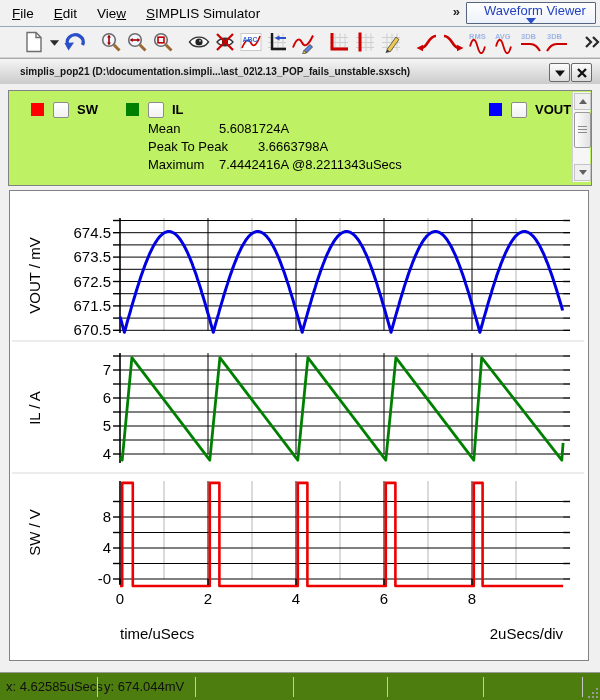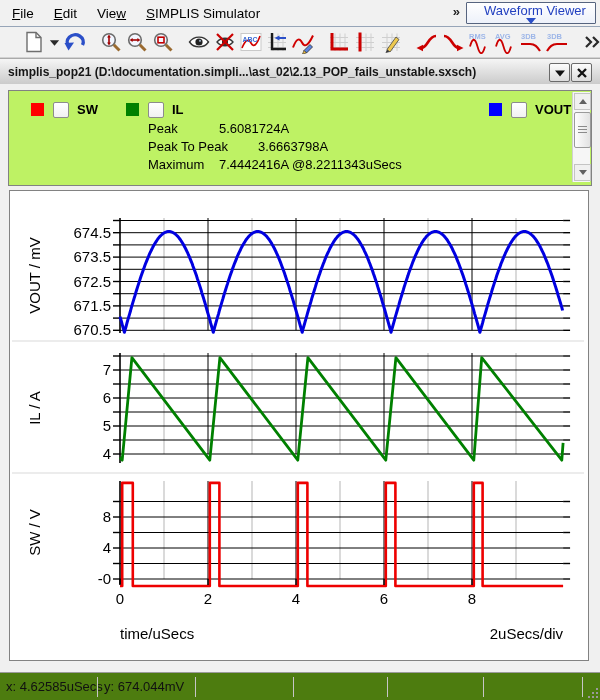--- a/index.html
+++ b/index.html
@@ -19,21 +19,21 @@
                  border-top:6px solid #2b4fc8;}
   
   .toolbar{top:27px;left:0;right:0;height:30px;background:#f1f1f1;border-bottom:1px solid #d2d2d2;
            display:flex;align-items:center;padding-left:22px;gap:2px;}
   .tb-btn{width:24px;height:24px;display:flex;align-items:center;justify-content:center;}
   .tb-btn.narrow{width:13px;}
   .tb-sep{width:1px;height:22px;background:#c2c2c2;margin:0 4px;}
   
   .titlebar{top:58px;left:0;right:0;height:25px;background:linear-gradient(#f5f5f5,#cbcbcb);
             border-top:1px solid #aaa;border-bottom:1px solid #8d8d8d;display:flex;align-items:center;}
-  .title-text{padding-left:8px;font-size:12px;font-weight:bold;color:#151515;white-space:nowrap;}
+  .title-text{padding-left:20px;font-size:10px;font-weight:bold;color:#151515;white-space:nowrap;}
   .tbtn{position:absolute;top:4px;width:19px;height:17px;background:linear-gradient(#fcfcfc,#dcdcdc);
         border:1px solid #6a6a6a;border-radius:2px;display:flex;align-items:center;justify-content:center;}
   
   .client{top:84px;left:0;right:0;height:588px;background:#f0f0f0;}
   .legend-panel{left:8px;top:6px;width:582px;height:94px;background:#bef264;border:1px solid #828282;}
   .swatch{width:13px;height:13px;display:block;}
   .cb{width:14px;height:14px;background:linear-gradient(#fff,#f1f1f1);border:1px solid #8c8c8c;
       border-radius:2px;display:block;}
   .lg-label{font-size:13px;font-weight:bold;color:#000;}
   .stat{font-size:13px;color:#000;white-space:nowrap;}
@@ -240,21 +240,21 @@
 
     <div class="abs legend-panel">
       <span class="abs swatch" style="left: 22px; top: 12px; background-color: rgb(255, 0, 0);"></span>
       <span class="abs cb" style="left:44px;top:11px;"></span>
       <span class="abs lg-label" style="left:68px;top:11px;">SW</span>
 
       <span class="abs swatch" style="left: 117px; top: 12px; background-color: rgb(0, 128, 0);"></span>
       <span class="abs cb" style="left:139px;top:11px;"></span>
       <span class="abs lg-label" style="left:163px;top:11px;">IL</span>
 
-      <span class="abs stat" style="left:139px;top:30px;">Peak</span>
+      <span class="abs stat" style="left:139px;top:30px;">Mean</span>
       <span class="abs stat" style="left:210px;top:30px;">5.6081724A</span>
       <span class="abs stat" style="left:139px;top:48px;">Peak To Peak</span>
       <span class="abs stat" style="left:210px;top:48px;margin-left:39px;">3.6663798A</span>
       <span class="abs stat" style="left:139px;top:66px;">Maximum</span>
       <span class="abs stat" style="left:210px;top:66px;">7.4442416A @8.2211343uSecs</span>
 
       <span class="abs swatch" style="left: 480px; top: 12px; background-color: rgb(0, 0, 255);"></span>
       <span class="abs cb" style="left:502px;top:11px;"></span>
       <span class="abs lg-label" style="left:526px;top:11px;">VOUT</span>
 

